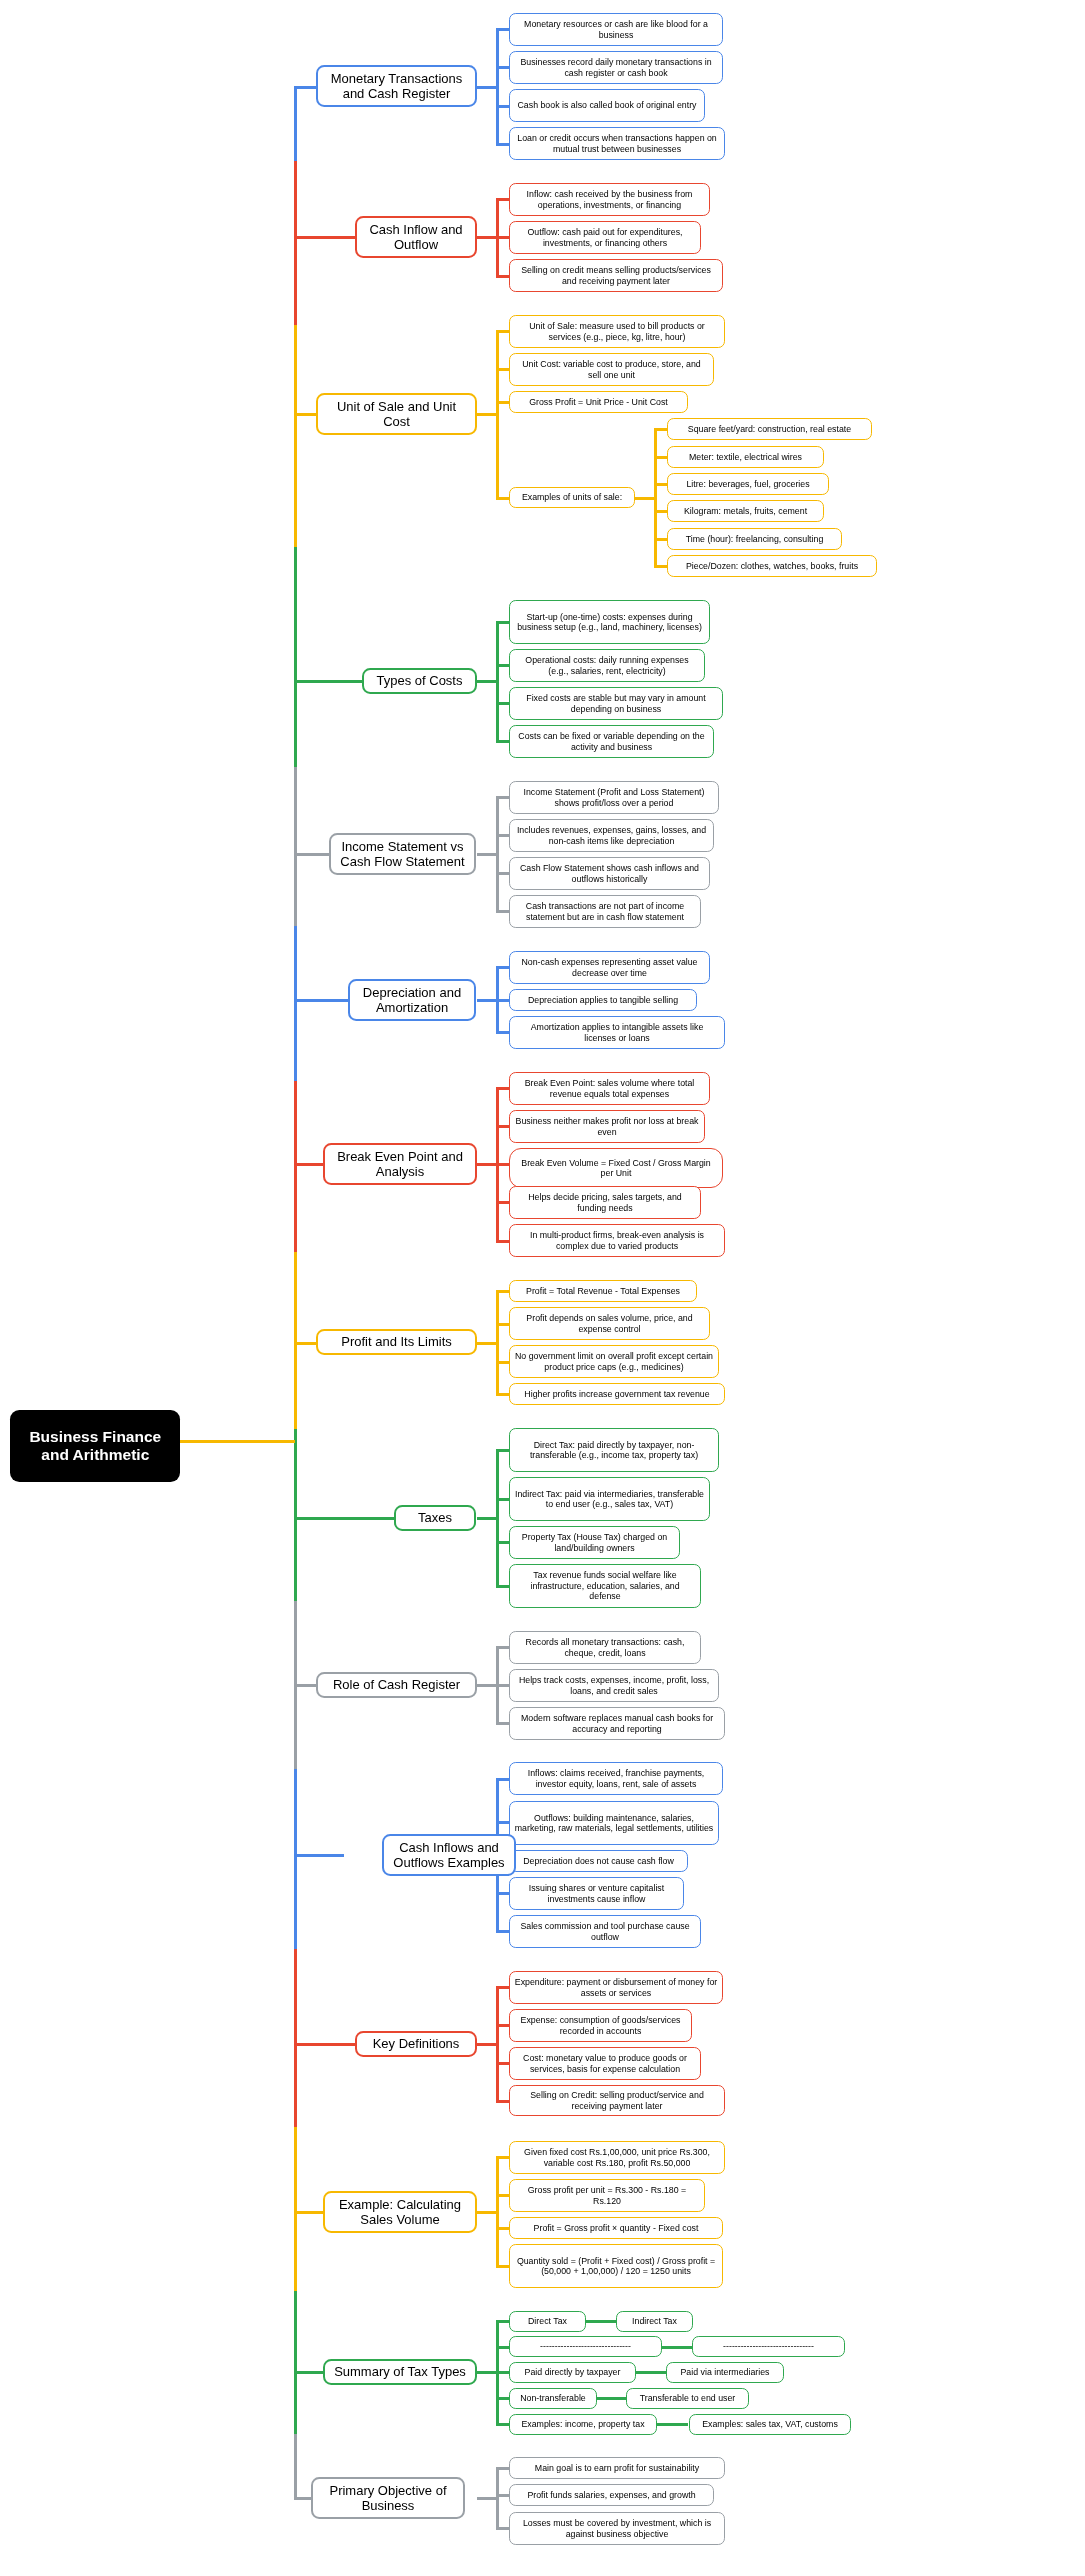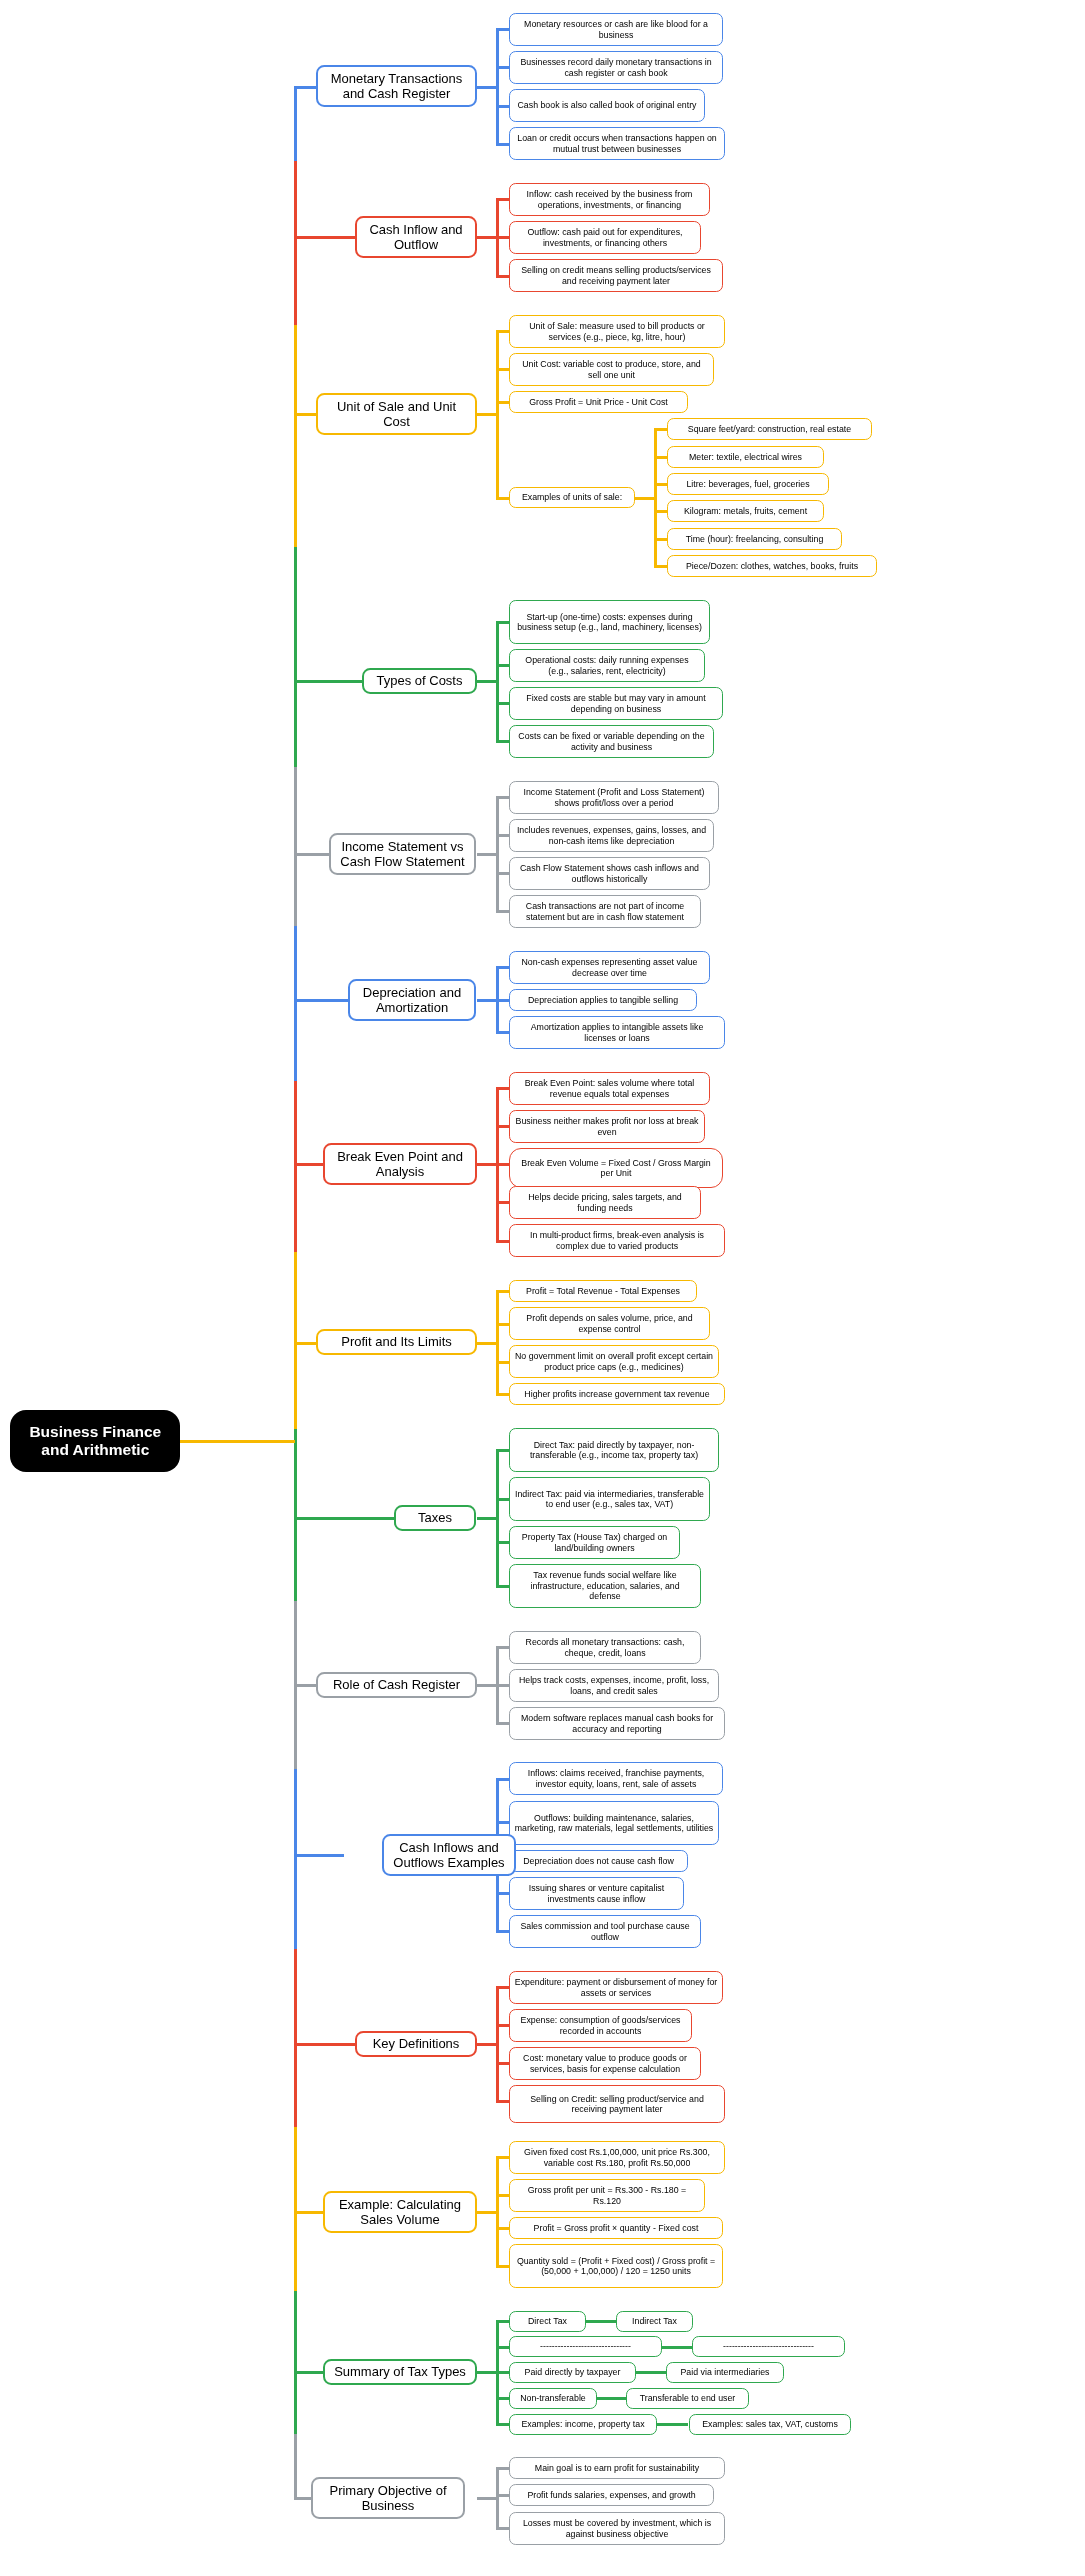--- a/index.html
+++ b/index.html
@@ -74,21 +74,21 @@
   .b-red    { background: #e8462f; }
   .b-orange { background: #f7b800; }
   .b-green  { background: #2fa84f; }
   .b-gray   { background: #9aa0a6; }
 </style>
 </head>
 <body>
 
 <div id="canvas">
 
-<div class="node root" style="left: 10.3px; top: 1410px; width: 170px; height: 62px; border-radius: 16px;">Business Finance and Arithmetic</div>
+<div class="node root" style="left: 10.3px; top: 1410px; width: 170px; height: 72px;">Business Finance and Arithmetic</div>
     <div class="node leaf c-blue" style="left: 509px; top: 13px; width: 214px; height: 33px;">Monetary resources or cash are like blood for a business</div>
     <div class="conn h b-blue" style="left: 496px; top: 28px; width: 14.4px;"></div>
     <div class="node leaf c-blue" style="left: 509px; top: 51px; width: 214px; height: 33px;">Businesses record daily monetary transactions in cash register or cash book</div>
     <div class="conn h b-blue" style="left: 496px; top: 66px; width: 14.4px;"></div>
     <div class="node leaf c-blue" style="left: 509px; top: 89px; width: 196px; height: 33px;">Cash book is also called book of original entry</div>
     <div class="conn h b-blue" style="left: 496px; top: 105px; width: 14.4px;"></div>
     <div class="node leaf c-blue" style="left: 509px; top: 127px; width: 216px; height: 33px;">Loan or credit occurs when transactions happen on mutual trust between businesses</div>
     <div class="conn h b-blue" style="left: 496px; top: 143px; width: 14.4px;"></div>
     <div class="conn v b-blue" style="left: 496px; top: 28px; height: 117px;"></div>
     <div class="node branch c-blue" style="left: 316px; top: 65px; width: 161px; height: 42px;">Monetary Transactions and Cash Register</div>
@@ -225,21 +225,21 @@
     <div class="conn v b-blue" style="left: 496px; top: 1778px; height: 155px;"></div>
     <div class="node branch c-blue" style="left: 342px; top: 1834px; width: 134px; height: 42px; margin-left: 40px;">Cash Inflows and Outflows Examples</div>
     <div class="conn h b-blue" style="left: 477px; top: 1854px; width: 21px;"></div>
     <div class="conn h b-blue" style="left: 294px; top: 1854px; width: 50px;"></div>
     <div class="node leaf c-red" style="left: 509px; top: 1971px; width: 214px; height: 33px;">Expenditure: payment or disbursement of money for assets or services</div>
     <div class="conn h b-red" style="left: 496px; top: 1986px; width: 14.4px;"></div>
     <div class="node leaf c-red" style="left: 509px; top: 2009px; width: 183px; height: 33px;">Expense: consumption of goods/services recorded in accounts</div>
     <div class="conn h b-red" style="left: 496px; top: 2024px; width: 14.4px;"></div>
     <div class="node leaf c-red" style="left: 509px; top: 2047px; width: 192px; height: 33px;">Cost: monetary value to produce goods or services, basis for expense calculation</div>
     <div class="conn h b-red" style="left: 496px; top: 2062px; width: 14.4px;"></div>
-    <div class="node leaf c-red" style="left: 509px; top: 2085px; width: 216px; height: 38px;">Selling on Credit: selling product/service and receiving payment later</div>
+    <div class="node leaf c-red" style="left: 509px; top: 2085px; width: 216px; height: 31px;">Selling on Credit: selling product/service and receiving payment later</div>
     <div class="conn h b-red" style="left: 496px; top: 2100px; width: 14.4px;"></div>
     <div class="conn v b-red" style="left: 496px; top: 1986px; height: 117px;"></div>
     <div class="node branch c-red" style="left: 355px; top: 2031px; width: 122px; height: 26px;">Key Definitions</div>
     <div class="conn h b-red" style="left: 477px; top: 2043px; width: 21px;"></div>
     <div class="conn h b-red" style="left: 294px; top: 2043px; width: 63px;"></div>
     <div class="node leaf c-orange" style="left: 509px; top: 2141px; width: 216px; height: 33px;">Given fixed cost Rs.1,00,000, unit price Rs.300, variable cost Rs.180, profit Rs.50,000</div>
     <div class="conn h b-orange" style="left: 496px; top: 2156px; width: 14.4px;"></div>
     <div class="node leaf c-orange" style="left: 509px; top: 2179px; width: 196px; height: 33px;">Gross profit per unit = Rs.300 - Rs.180 = Rs.120</div>
     <div class="conn h b-orange" style="left: 496px; top: 2194px; width: 14.4px;"></div>
     <div class="node leaf c-orange" style="left: 509px; top: 2217px; width: 214px; height: 22px;">Profit = Gross profit × quantity - Fixed cost</div>

